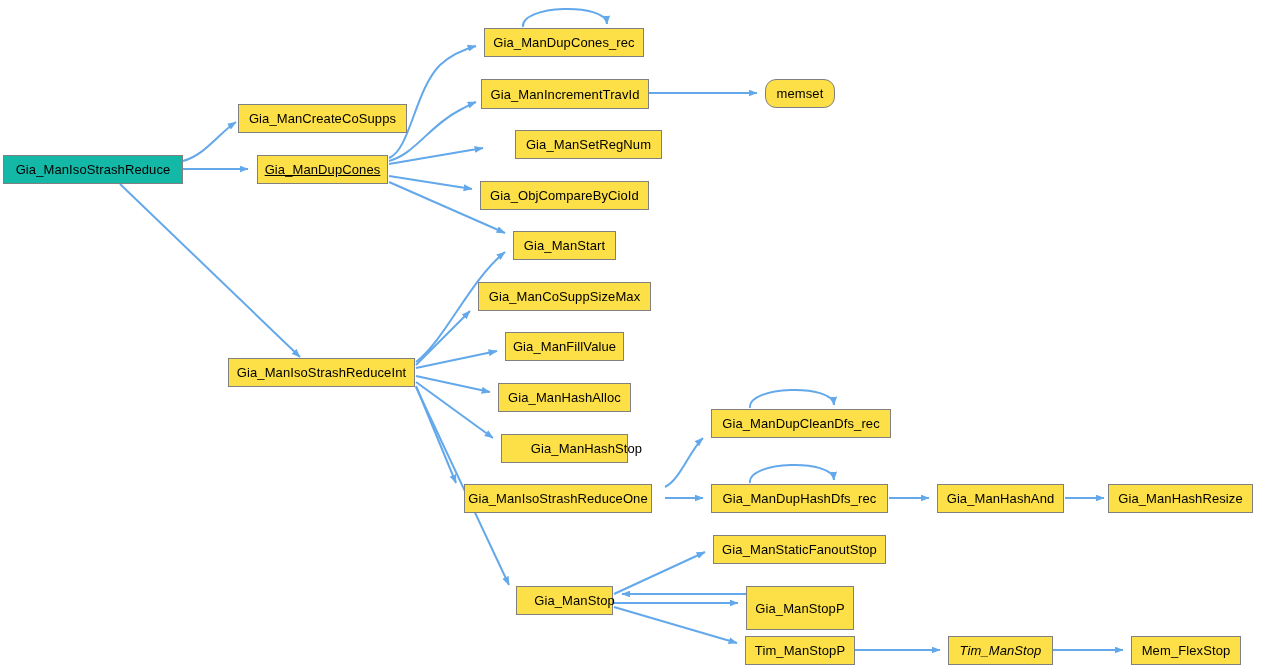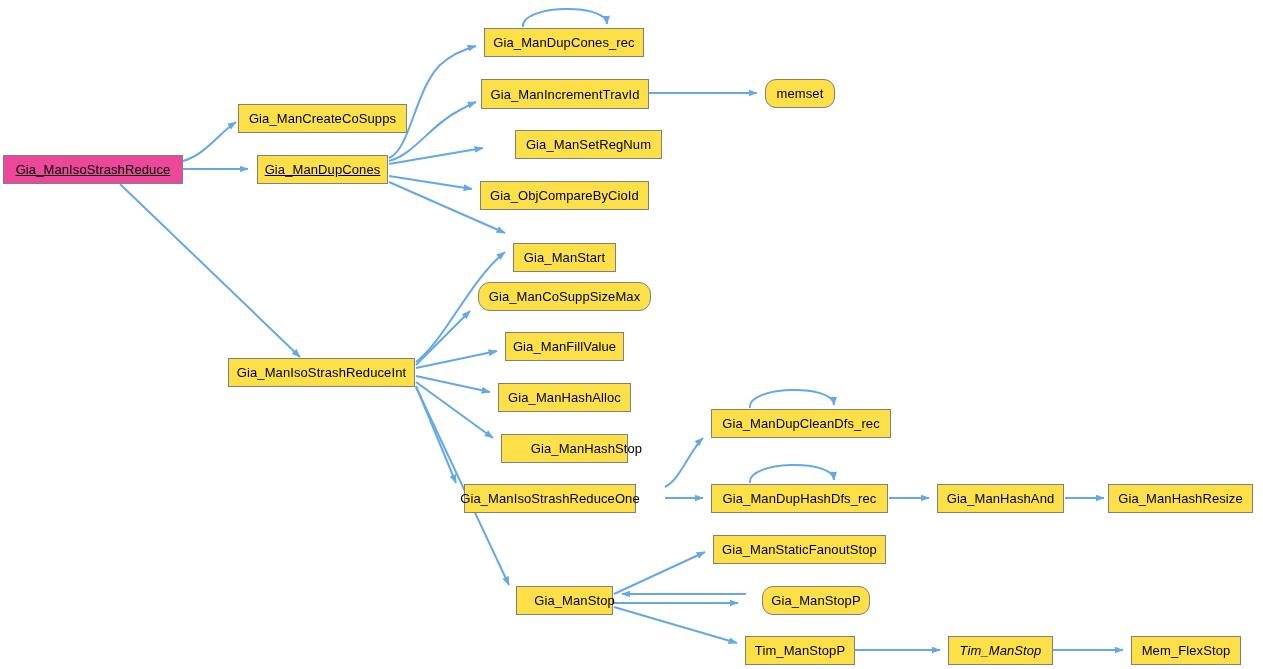--- a/index.html
+++ b/index.html
@@ -37,22 +37,21 @@
     color: #000000;
     font-size: 13px;
     line-height: 1;
     display: flex;
     align-items: center;
     justify-content: center;
     white-space: nowrap;
     letter-spacing: 0.1px;
   }
   .node.root {
-    background: #ec4899;
-    text-decoration: underline;
+    background: #14b8a6;
   }
   .node-label {
     display: block;
     padding: 0 2px;
   }
 </style>
 </head>
 <body>
 
 <div id="canvas">
@@ -114,60 +113,60 @@
       </div>
       <div class="node" style="left: 765px; top: 79px; width: 70px; height: 29px; border-radius: 11px;">
         <span class="node-label">memset</span>
       </div>
       <div class="node" style="left: 491px; top: 130px; width: 147px; height: 29px; margin-left: 24px;">
         <span class="node-label">Gia_ManSetRegNum</span>
       </div>
       <div class="node" style="left: 480px; top: 181px; width: 169px; height: 29px;">
         <span class="node-label">Gia_ObjCompareByCioId</span>
       </div>
-      <div class="node" style="left: 513px; top: 231px; width: 103px; height: 29px; margin-top: 12px;">
+      <div class="node" style="left: 513px; top: 231px; width: 103px; height: 29px;">
         <span class="node-label">Gia_ManStart</span>
       </div>
       <div class="node" style="left: 228px; top: 358px; width: 187px; height: 29px;">
         <span class="node-label">Gia_ManIsoStrashReduceInt</span>
       </div>
-      <div class="node" style="left: 478px; top: 282px; width: 173px; height: 29px; border-radius: 12px;">
+      <div class="node" style="left: 478px; top: 282px; width: 173px; height: 29px;">
         <span class="node-label">Gia_ManCoSuppSizeMax</span>
       </div>
       <div class="node" style="left: 505px; top: 332px; width: 119px; height: 29px;">
         <span class="node-label">Gia_ManFillValue</span>
       </div>
       <div class="node" style="left: 498px; top: 383px; width: 133px; height: 29px;">
         <span class="node-label">Gia_ManHashAlloc</span>
       </div>
       <div class="node" style="left: 501px; top: 434px; width: 127px; height: 29px; padding-left: 44px;">
         <span class="node-label">Gia_ManHashStop</span>
       </div>
-      <div class="node" style="left: 464px; top: 484px; width: 172px; height: 29px; text-align: right;">
+      <div class="node" style="left: 464px; top: 484px; width: 188px; height: 29px; text-align: right;">
         <span class="node-label">Gia_ManIsoStrashReduceOne</span>
       </div>
       <div class="node" style="left: 711px; top: 409px; width: 180px; height: 29px; align-items: center;">
         <span class="node-label">Gia_ManDupCleanDfs_rec</span>
       </div>
       <div class="node" style="left: 711px; top: 484px; width: 177px; height: 29px;">
         <span class="node-label">Gia_ManDupHashDfs_rec</span>
       </div>
       <div class="node" style="left: 937px; top: 484px; width: 127px; height: 29px;">
         <span class="node-label">Gia_ManHashAnd</span>
       </div>
       <div class="node" style="left: 1108px; top: 484px; width: 145px; height: 29px;">
         <span class="node-label">Gia_ManHashResize</span>
       </div>
       <div class="node" style="left: 713px; top: 535px; width: 173px; height: 29px;">
         <span class="node-label">Gia_ManStaticFanoutStop</span>
       </div>
       <div class="node" style="left: 516px; top: 586px; width: 97px; height: 29px; padding-left: 20px;">
         <span class="node-label">Gia_ManStop</span>
       </div>
-      <div class="node" style="left: 762px; top: 586px; width: 108px; height: 29px; border-radius: 11px;">
+      <div class="node" style="left: 746px; top: 586px; width: 108px; height: 44px;">
         <span class="node-label">Gia_ManStopP</span>
       </div>
       <div class="node" style="left: 745px; top: 636px; width: 110px; height: 29px;">
         <span class="node-label">Tim_ManStopP</span>
       </div>
       <div class="node" style="left: 948px; top: 636px; width: 105px; height: 29px; font-style: italic;">
         <span class="node-label">Tim_ManStop</span>
       </div>
       <div class="node" style="left: 1131px; top: 636px; width: 110px; height: 29px;">
         <span class="node-label">Mem_FlexStop</span>

